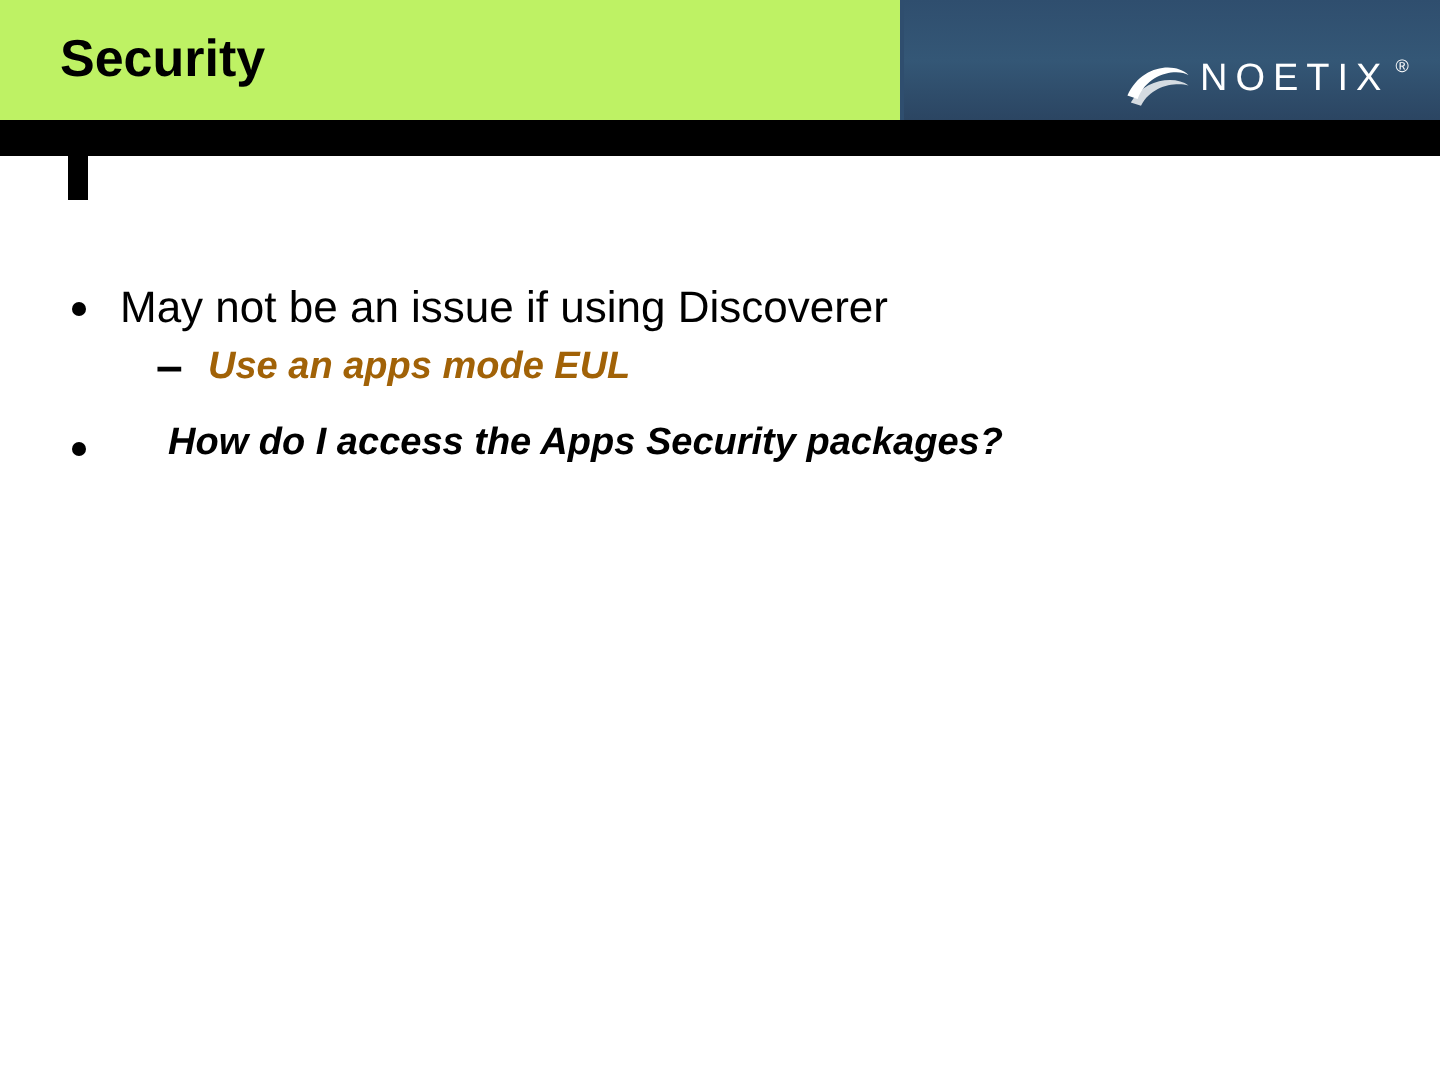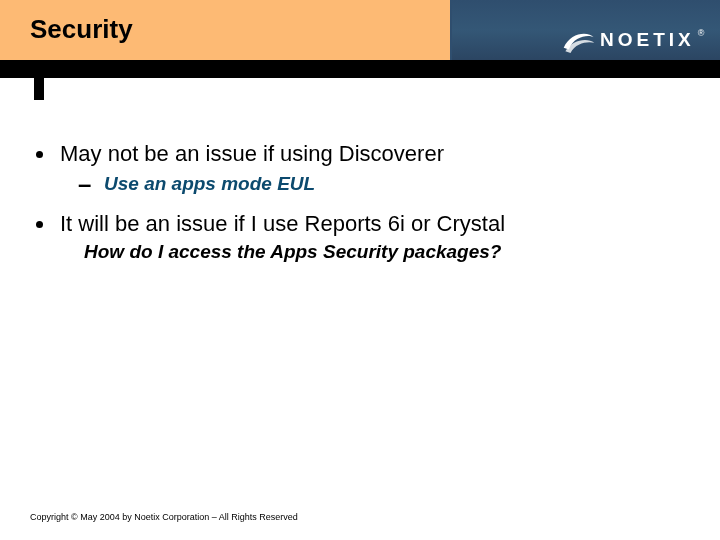--- a/index.html
+++ b/index.html
@@ -1,36 +1,36 @@
 <!DOCTYPE html>
 <html><head>
 <meta charset="utf-8">
 <style>
   html,body{margin:0;padding:0;width:720px;height:540px;background:#fff;font-family:Arial,Helvetica,sans-serif;overflow:hidden}
   .slide{width:720px;height:540px;position:relative;background:#fff}
   .topbar{position:absolute;left:0;top:0;width:720px;height:78px}
   .topbar-blue{position:absolute;left:0;top:0;width:720px;height:60px;background:linear-gradient(#2f4e6e,#345776 50%,#2b4562);}
   .topbar-black{position:absolute;left:0;top:60px;width:720px;height:18px;background:#000}
-  .title-box{position:absolute;left:0;top:0;width:452px;height:60px;background:#fdba74;box-shadow:inset -2px 0 0 #2f4e6e}
+  .title-box{position:absolute;left:0;top:0;width:452px;height:60px;background:#bef264;box-shadow:inset -2px 0 0 #2f4e6e}
   .title{position:absolute;left:30px;top:14px;font-size:26px;font-weight:bold;color:#000}
   .logo{position:absolute;right:18px;top:20px;height:42px;width:140px;display:flex;align-items:center}
   .logo-mark{height:28px}
   .logo-mark svg{height:28px;width:34px;display:block}
-  .logo-text{color:#fff;font-size:19px;font-weight:bold;letter-spacing:4px;margin-left:4px;position:relative;top:-1px}
+  .logo-text{color:#fff;font-size:19px;font-weight:normal;letter-spacing:4px;margin-left:4px;position:relative;top:-1px}
   .logo-reg{color:#fff;font-size:9px;position:relative;top:-8px;margin-left:3px}
   .spine{position:absolute;left:34px;top:78px;width:10px;height:22px;background:#000}
   .body{position:absolute;left:36px;top:140px;width:654px}
   ul.b1{list-style:none;margin:0;padding:0}
   ul.b1>li{position:relative;padding-left:24px;margin-bottom:14px}
   ul.b1>li>.dot{position:absolute;left:0;top:11px;width:7px;height:7px;background:#000;border-radius:50%}
   .l1{font-size:22px;font-weight:normal;color:#000;line-height:1.25}
   ul.b2{list-style:none;margin:4px 0 0 0;padding:0}
   ul.b2>li{position:relative;padding-left:44px}
   ul.b2>li>.dash{position:absolute;left:18px;top:0;font-size:24px;font-weight:bold;color:#000;line-height:1}
-  .l2{font-size:19px;font-weight:bold;font-style:italic;color:#0c4a6e;line-height:1.3}
+  .l2{font-size:19px;font-weight:bold;font-style:italic;color:#a16207;line-height:1.3}
   .l2b{font-size:19px;font-weight:bold;font-style:italic;color:#000;line-height:1.3;margin-left:24px;margin-top:2px}
   .footer{position:absolute;left:30px;bottom:18px;font-size:9px;color:#000}
 </style>
 </head>
 <body>
 
 <div class="slide">
   <div class="topbar">
     <div class="topbar-blue"></div>
     <div class="topbar-black"></div>
@@ -57,20 +57,18 @@
         <div class="l1">May not be an issue if using Discoverer</div>
         <ul class="b2">
           <li>
             <span class="dash">–</span>
             <div class="l2">Use an apps mode EUL</div>
           </li>
         </ul>
       </li>
       <li>
         <span class="dot"></span>
-        <div class="l1">It will be an issue if I use Reports 6i or Crystal</div>
         <div class="l2b">How do I access the Apps Security packages?</div>
       </li>
     </ul>
   </div>
 
-  <div class="footer">Copyright © May 2004 by Noetix Corporation – All Rights Reserved</div>
 </div>
 
 </body></html>

